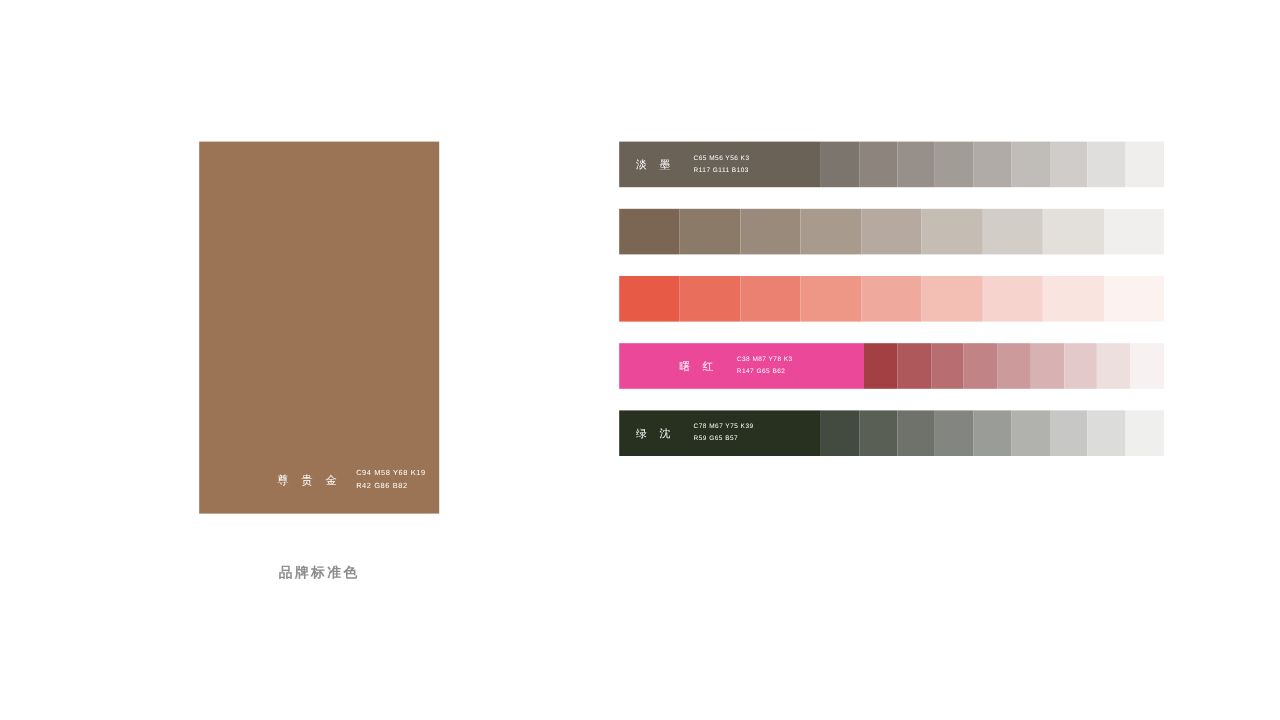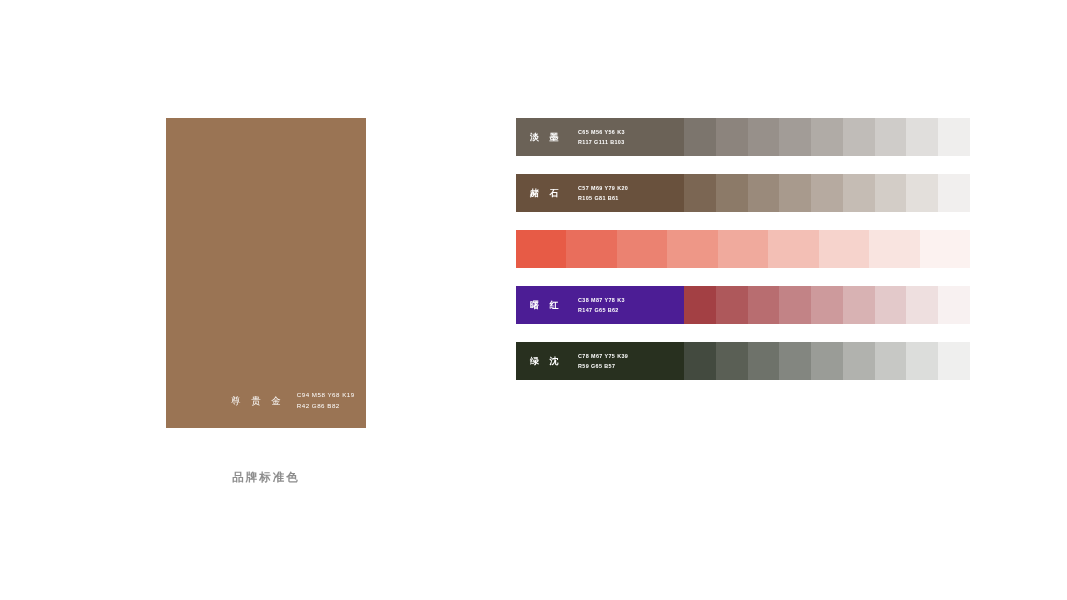--- a/index.html
+++ b/index.html
@@ -85,21 +85,20 @@
     top: 470px;
     width: 172px;
   }
 
   
   .secondary-section {
     position: absolute;
     left: 516px;
     top: 118px;
     width: 454px;
-    font-weight: bold;
   }
   .palette-row {
     display: flex;
     width: 454px;
     height: 38px;
     margin-bottom: 18px;
   }
   .palette-row:last-child {
     margin-bottom: 0;
   }
@@ -182,29 +181,20 @@
           <div class="tint" style="background: rgb(151, 144, 138);"></div>
           <div class="tint" style="background: rgb(162, 156, 151);"></div>
           <div class="tint" style="background: rgb(176, 171, 166);"></div>
           <div class="tint" style="background: rgb(192, 188, 184);"></div>
           <div class="tint" style="background: rgb(207, 204, 201);"></div>
           <div class="tint" style="background: rgb(224, 222, 220);"></div>
           <div class="tint" style="background: rgb(239, 238, 237);"></div>
         </div>
       </div>
       <div class="palette-row">
-        <div class="row-base" style="background: rgb(105, 81, 61);">
-          <div class="row-base-inner">
-            <div class="row-name">赭 石</div>
-            <div class="row-codes">
-              <div class="row-code-line">C57 M69 Y79 K20</div>
-              <div class="row-code-line">R105 G81 B61</div>
-            </div>
-          </div>
-        </div>
         <div class="tints">
           <div class="tint" style="background: rgb(123, 102, 83);"></div>
           <div class="tint" style="background: rgb(140, 122, 104);"></div>
           <div class="tint" style="background: rgb(154, 138, 123);"></div>
           <div class="tint" style="background: rgb(168, 154, 141);"></div>
           <div class="tint" style="background: rgb(182, 170, 160);"></div>
           <div class="tint" style="background: rgb(197, 188, 180);"></div>
           <div class="tint" style="background: rgb(211, 205, 199);"></div>
           <div class="tint" style="background: rgb(227, 223, 219);"></div>
           <div class="tint" style="background: rgb(241, 239, 238);"></div>
@@ -217,21 +207,21 @@
           <div class="tint" style="background: rgb(235, 130, 113);"></div>
           <div class="tint" style="background: rgb(238, 151, 135);"></div>
           <div class="tint" style="background: rgb(240, 170, 157);"></div>
           <div class="tint" style="background: rgb(243, 191, 181);"></div>
           <div class="tint" style="background: rgb(246, 211, 204);"></div>
           <div class="tint" style="background: rgb(249, 228, 224);"></div>
           <div class="tint" style="background: rgb(252, 242, 240);"></div>
         </div>
       </div>
       <div class="palette-row">
-        <div class="row-base" style="background: #4c1d95;">
+        <div class="row-base" style="background: #ec4899; padding-left: 36px;">
           <div class="row-base-inner">
             <div class="row-name">曙 红</div>
             <div class="row-codes">
               <div class="row-code-line">C38 M87 Y78 K3</div>
               <div class="row-code-line">R147 G65 B62</div>
             </div>
           </div>
         </div>
         <div class="tints">
           <div class="tint" style="background: rgb(163, 64, 68);"></div>

